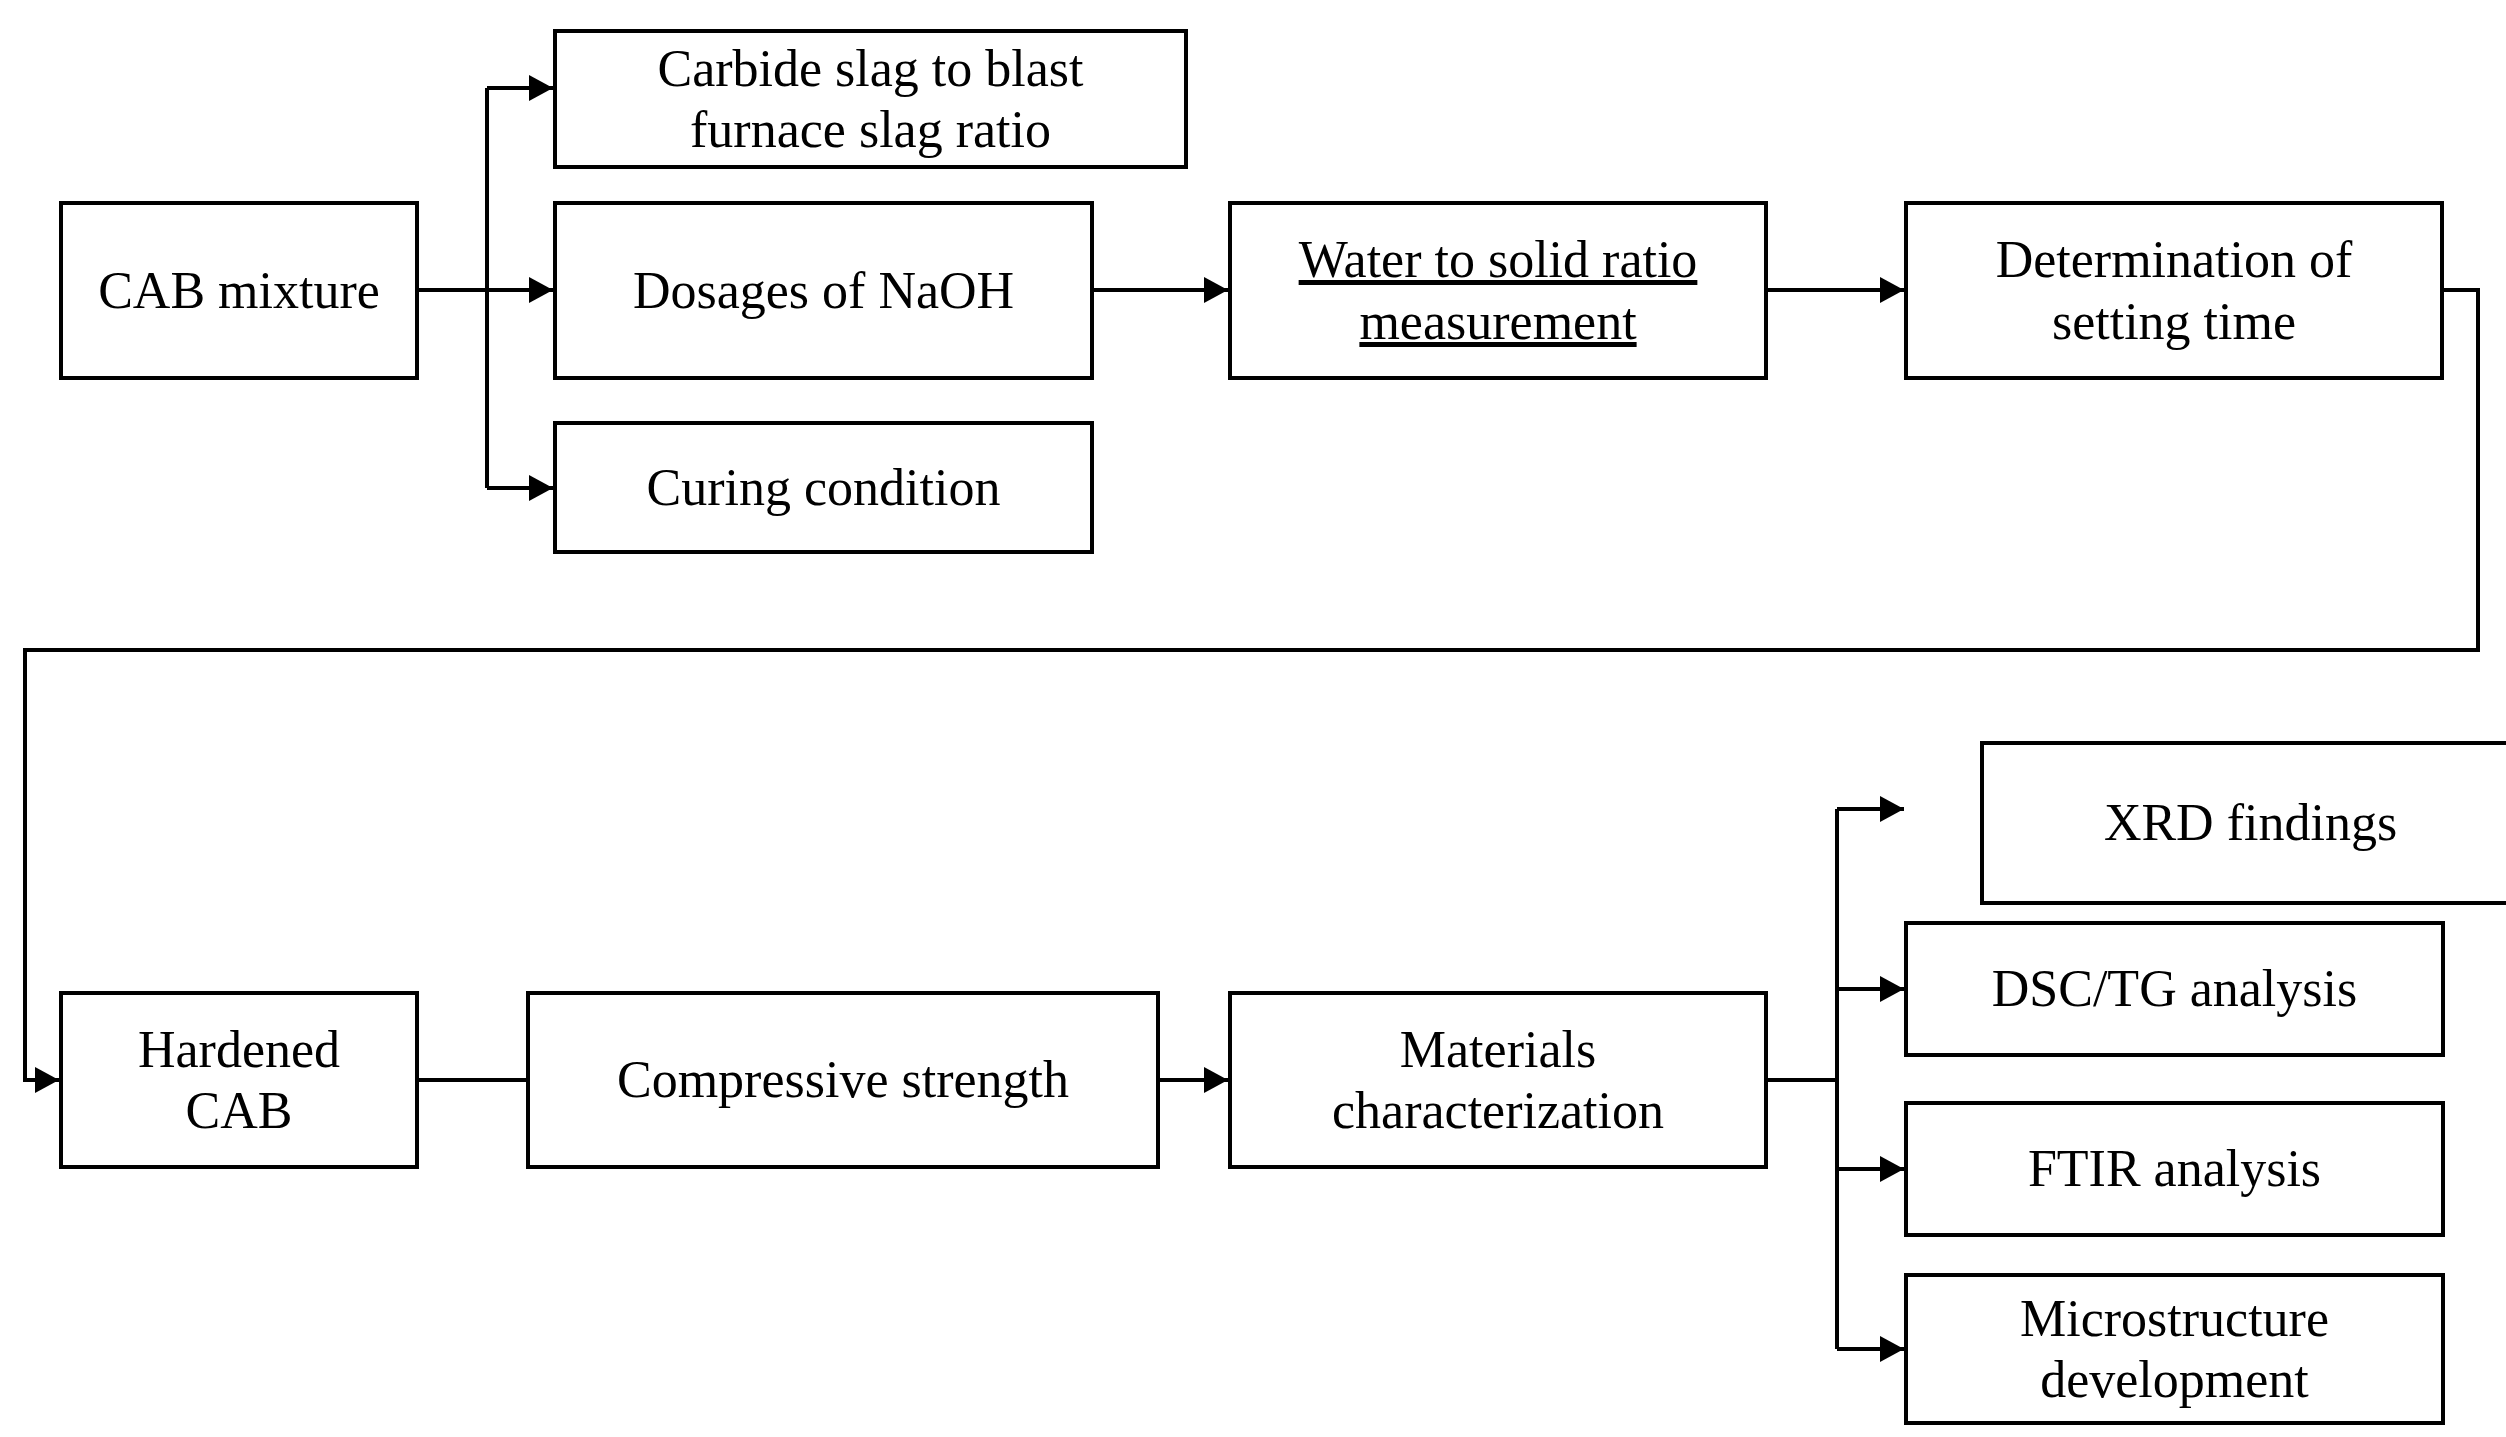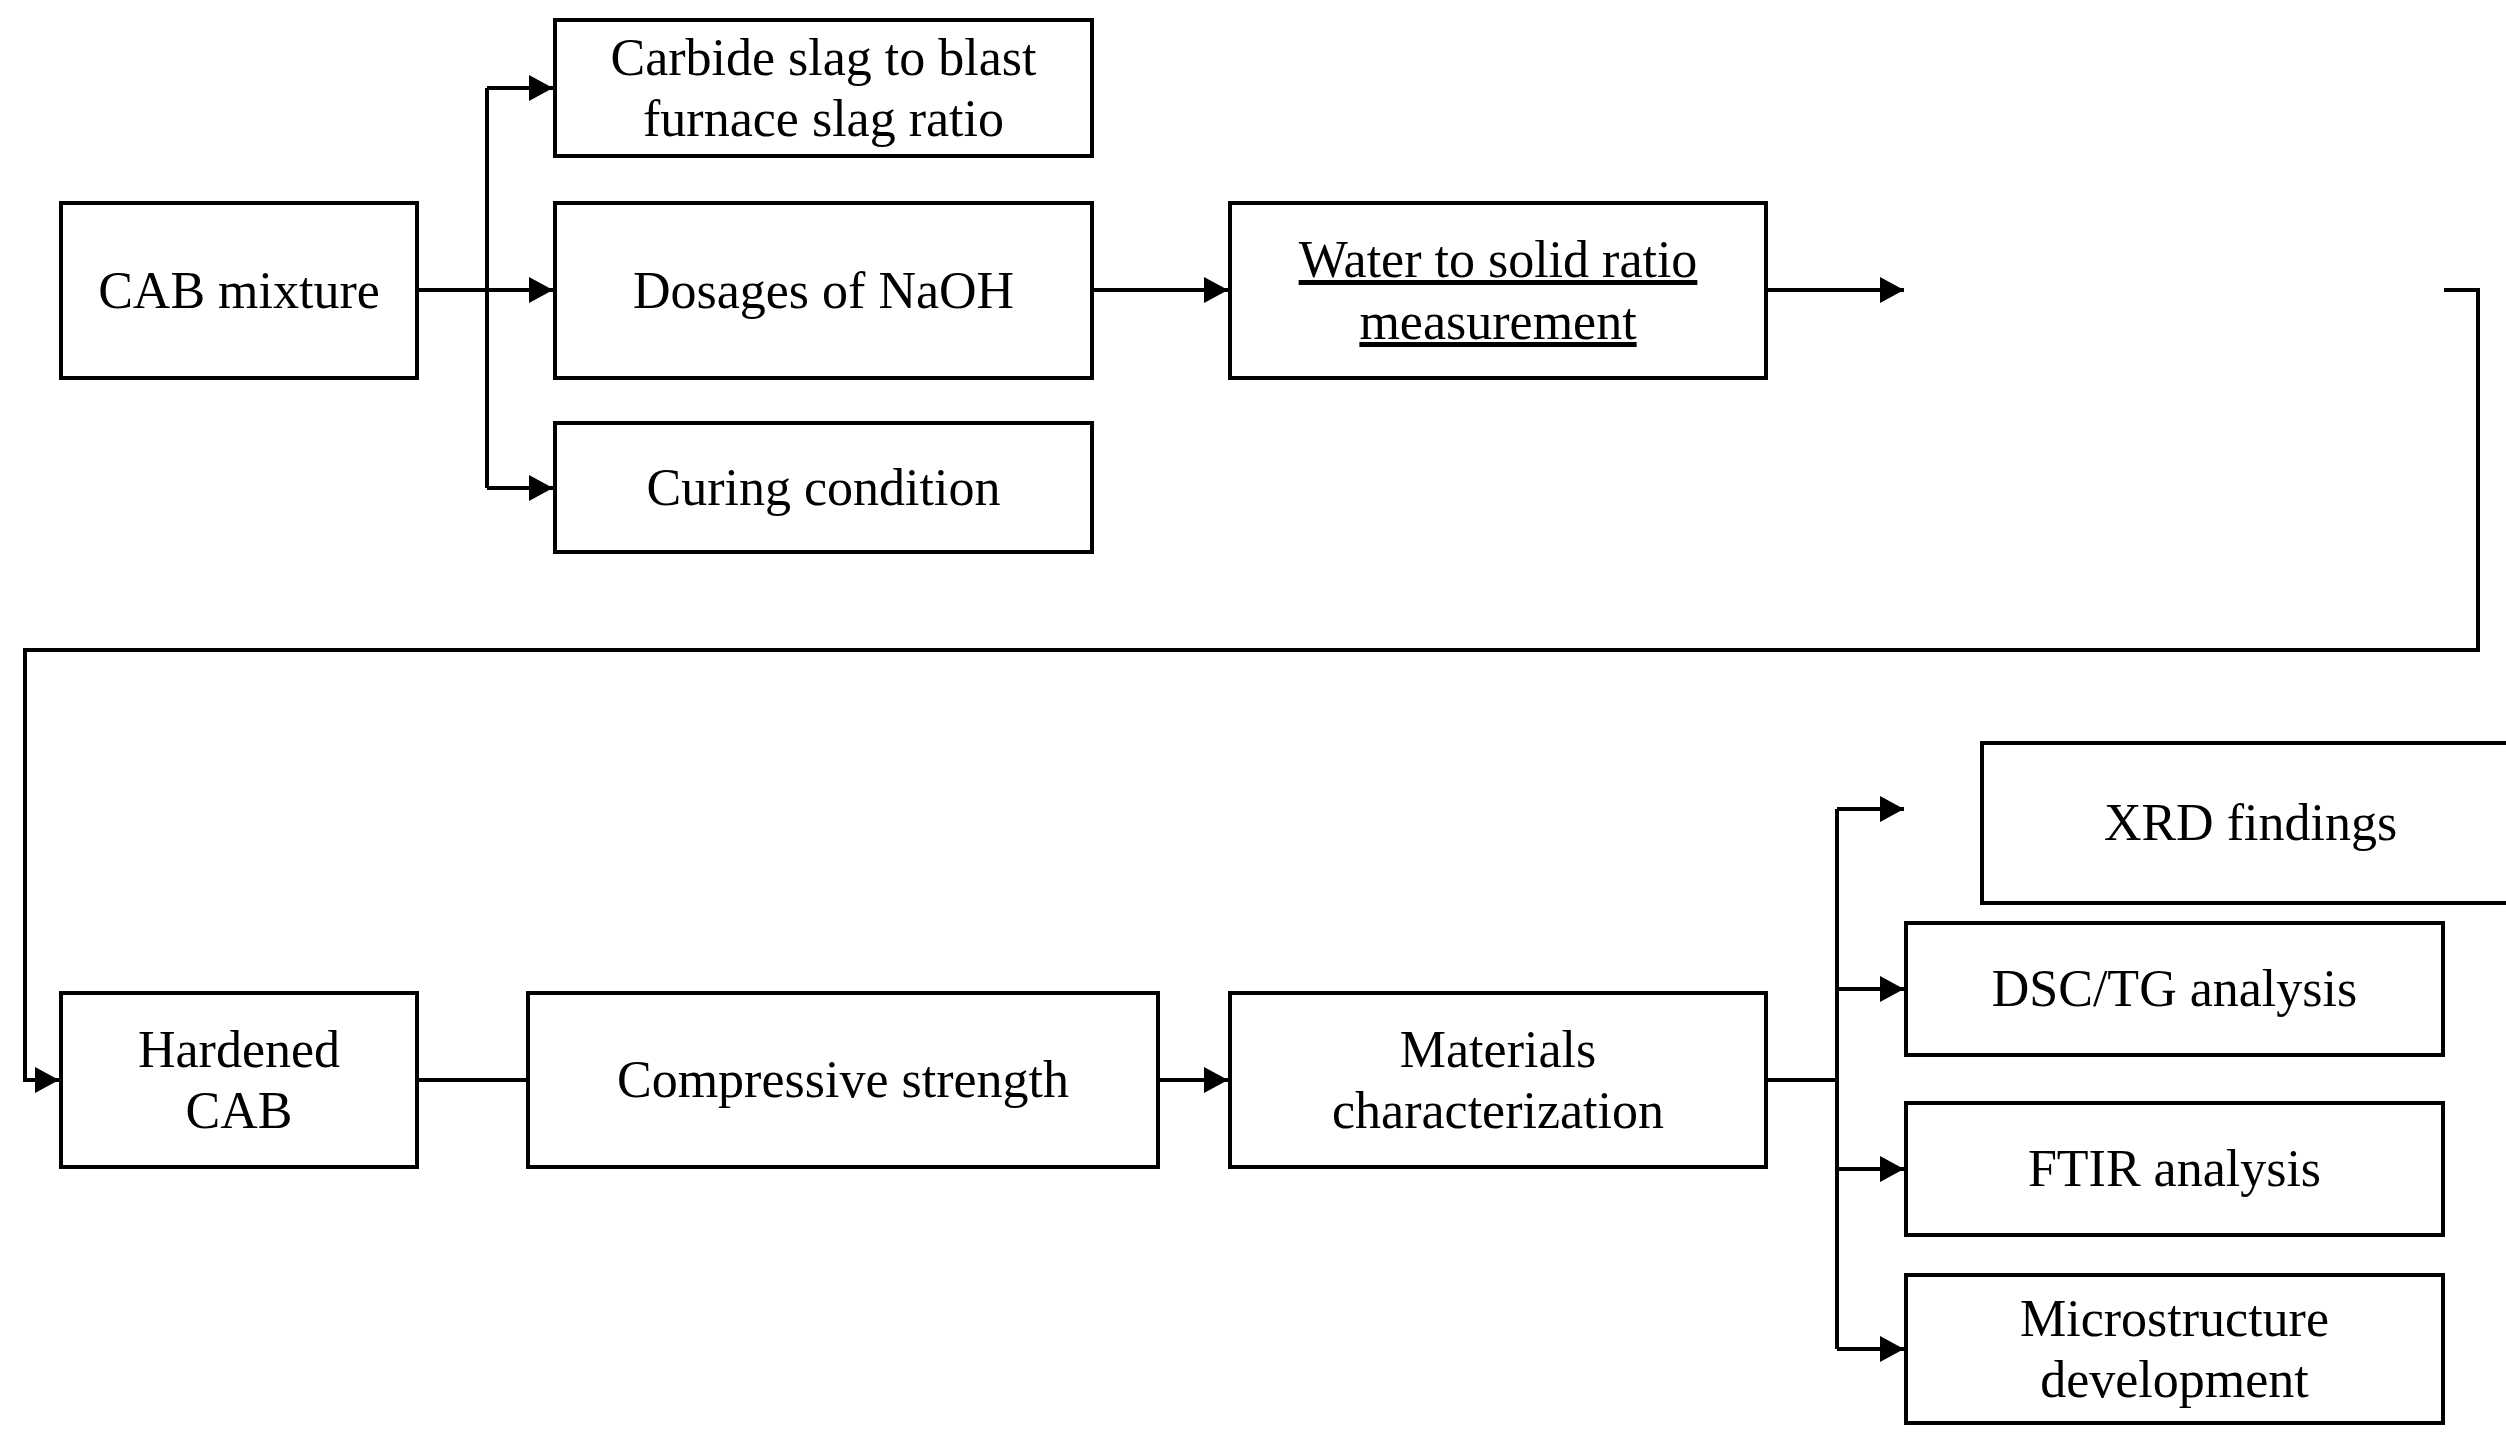--- a/index.html
+++ b/index.html
@@ -71,33 +71,37 @@
       <polygon points="1904,989 1880,976 1880,1002" fill="#000000"></polygon>
       <polyline points="1837,1169 1904,1169" fill="none" stroke="#000000" stroke-width="4"></polyline>
       <polygon points="1904,1169 1880,1156 1880,1182" fill="#000000"></polygon>
       <polyline points="1837,1349 1904,1349" fill="none" stroke="#000000" stroke-width="4"></polyline>
       <polygon points="1904,1349 1880,1336 1880,1362" fill="#000000"></polygon>
     </svg>
 
 <div class="node" style="left: 59px; top: 201px; width: 360px; height: 179px;">
       <div class="label">CAB mixture</div>
     </div>
-    <div class="node" style="left: 553px; top: 18px; width: 541px; height: 140px;">
+    <div class="node" style="left: 553px; top: 29px; width: 635px; height: 140px;">
       <div class="label">Carbide slag to blast
 furnace slag ratio</div>
     </div>
     <div class="node" style="left: 553px; top: 201px; width: 541px; height: 179px;">
       <div class="label">Dosages of NaOH</div>
     </div>
     <div class="node" style="left: 553px; top: 421px; width: 541px; height: 133px;">
       <div class="label">Curing condition</div>
     </div>
     <div class="node" style="left: 1228px; top: 201px; width: 540px; height: 179px; text-decoration: underline;">
       <div class="label">Water to solid ratio
 measurement</div>
+    </div>
+    <div class="node" style="left: 1904px; top: 201px; width: 540px; height: 179px;">
+      <div class="label">Determination of
+setting time</div>
     </div>
     <div class="node" style="left: 59px; top: 991px; width: 360px; height: 178px;">
       <div class="label">Hardened
 CAB</div>
     </div>
     <div class="node" style="left: 526px; top: 991px; width: 634px; height: 178px;">
       <div class="label">Compressive strength</div>
     </div>
     <div class="node" style="left: 1228px; top: 991px; width: 540px; height: 178px; font-family: Liberation Serif, serif;">
       <div class="label">Materials

